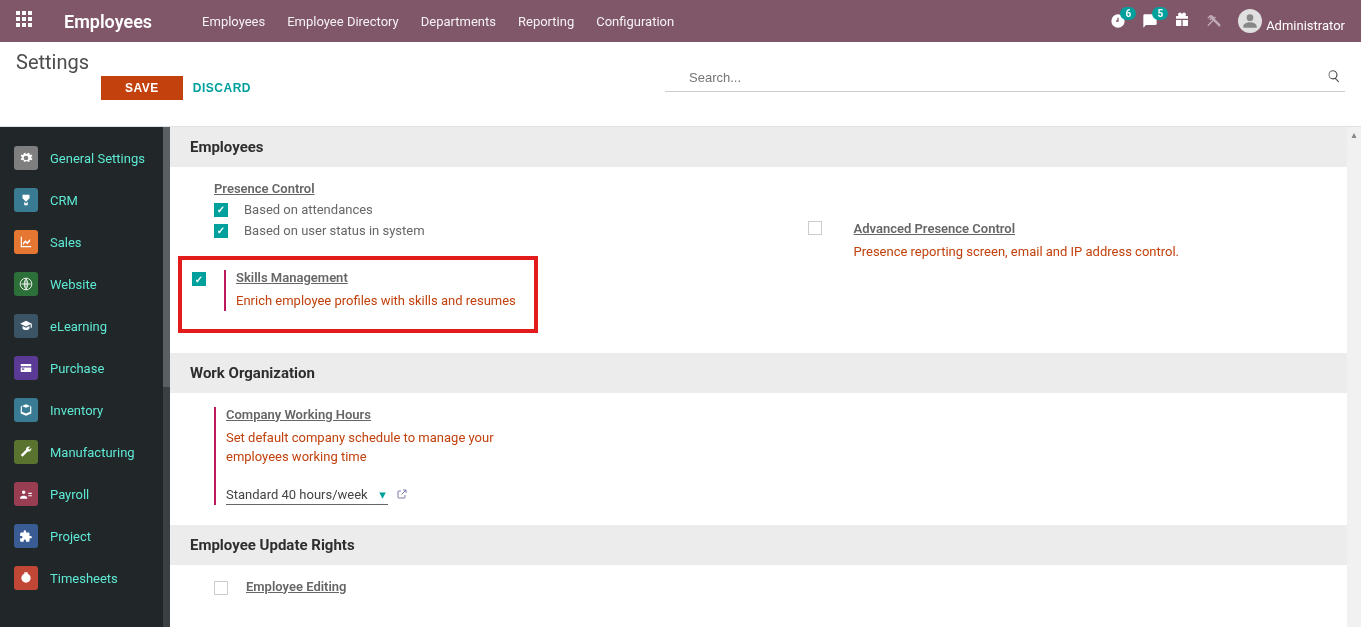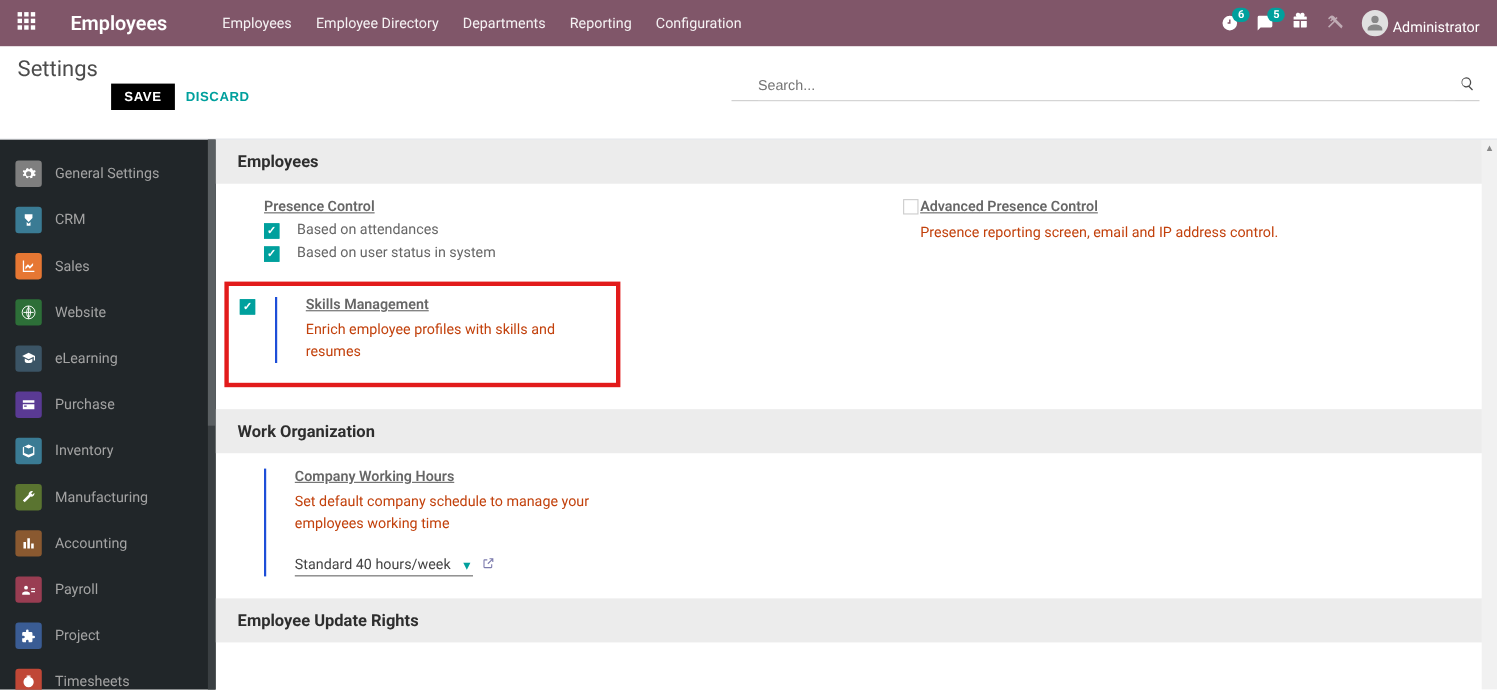--- a/index.html
+++ b/index.html
@@ -16,31 +16,31 @@
     .badge { position: absolute; top: -6px; right: -10px; background: #00a09d; color: #fff; border-radius: 8px; font-size: 10px; padding: 1px 5px; font-weight: bold; }
     .top-icon { width: 16px; height: 16px; fill: #fff; }
     .avatar { width: 24px; height: 24px; border-radius: 50%; background: #e0e0e0; display: inline-flex; align-items: center; justify-content: center; margin-right: 4px; }
     .avatar svg { width: 16px; height: 16px; fill: #888; }
     .user-name { display: flex; align-items: flex-end; cursor: pointer; font-size: 13px; }
     
     .control-panel { display: flex; justify-content: space-between; padding: 8px 16px 0; border-bottom: 1px solid #dee2e6; height: 85px; }
     .cp-left { display: flex; gap: 12px; }
     .breadcrumb { font-size: 20px; color: #4c4c4c; }
     .cp-actions { display: flex; gap: 10px; align-items: center; }
-    .btn-save { background: #000000; color: #fff; border: none; padding: 5px 12px; font-size: 12px; font-weight: bold; cursor: pointer; letter-spacing: 0.5px; }
+    .btn-save { background: #c2410c; color: #fff; border: none; padding: 5px 24px; font-size: 12px; font-weight: bold; cursor: pointer; letter-spacing: 0.5px; }
     .btn-discard { background: none; color: #00a09d; border: none; font-size: 12px; font-weight: bold; cursor: pointer; letter-spacing: 0.5px; }
     .cp-right { flex: 1; max-width: 680px; padding-top: 14px; }
     .search-box { display: flex; align-items: center; border-bottom: 1px solid #ccc; }
     .search-box input { flex: 1; border: none; outline: none; padding: 6px 0; font-size: 13px; margin-left: 24px; }
     .search-box .search-btn { cursor: pointer; padding: 4px; }
     .search-box svg { width: 14px; height: 14px; fill: #4c4c4c; }
     
     .main { display: flex; height: calc(627px - 42px - 85px); }
     
-    .sidebar { width: 196px; background: #212629; color: #a3a3a3; padding-top: 10px; position: relative; }
+    .sidebar { width: 170px; background: #212629; color: #5eead4; padding-top: 10px; position: relative; }
     .sidebar-scroll { position: absolute; right: 0; top: 0; bottom: 0; width: 7px; background: #3a3f42; }
     .sidebar-thumb { position: absolute; right: 0; top: 0; width: 7px; height: 260px; background: #5a5f62; }
     .side-item { display: flex; align-items: center; gap: 12px; padding: 9px 14px; cursor: pointer; font-size: 13px; }
     .side-icon { width: 24px; height: 24px; display: inline-flex; align-items: center; justify-content: center; border-radius: 3px; flex-shrink: 0; }
     .i1 { background: #7f7f7f; } .i2 { background: #3a7b94; } .i3 { background: #e67733; } .i4 { background: #2d6f38; } .i5 { background: #3b5465; } .i6 { background: #5a3a94; } .i7 { background: #3a7b94; } .i8 { background: #5a7430; } .i9 { background: #8a5930; } .i10 { background: #993d52; } .i11 { background: #3a5c94; } .i12 { background: #c04736; }
     .side-icon svg { width: 14px; height: 14px; fill: #fff; }
     
     .content { flex: 1; overflow-y: auto; position: relative; }
     .section-header { background: #ececec; padding: 11px 20px; font-weight: bold; color: #2e2e2e; font-size: 15px; }
     .section-body { padding: 14px 20px 20px 44px; }
@@ -50,23 +50,23 @@
     .setting-desc { color: #c2410c; font-size: 13px; line-height: 1.5; }
     .check-line { display: flex; align-items: center; gap: 16px; margin-top: 6px; }
     .checkbox { width: 14px; height: 14px; border: 1px solid #ccc; display: inline-flex; align-items: center; justify-content: center; cursor: pointer; flex-shrink: 0; }
     .checkbox.checked { background: #00a09d; border-color: #00a09d; }
     .checkbox.checked::after { content: '✓'; color: #fff; font-size: 10px; font-weight: bold; }
     .check-line label { color: #666; font-size: 13px; }
     
     .highlight-box { border: 4px solid #e21b1b; padding: 10px 6px 18px 10px; margin-left: -36px; margin-top: 18px; max-width: 360px; }
     .setting-block { display: flex; gap: 18px; }
     .setting-block .checkbox { margin-top: 2px; }
-    .vline { border-left: 2px solid #1d4ed8; padding-left: 26px; }
-    
-    .right-col-head { display: flex; gap: 2px; }
+    .vline { border-left: 2px solid #be185d; padding-left: 10px; }
+    
+    .right-col-head { display: flex; gap: 32px; margin-top: 40px; }
     
     .select-line { display: flex; align-items: center; gap: 8px; margin-top: 18px; }
     .select-box { border-bottom: 1px solid #666; padding: 2px 20px 2px 0; position: relative; color: #444; cursor: pointer; font-size: 13px; display: inline-flex; align-items: center; min-width: 160px; }
     .select-box .caret { position: absolute; right: 2px; color: #00a09d; }
     .ext-icon { width: 12px; height: 12px; cursor: pointer; color: #7c7bad; }
     
     .content-scroll { position: absolute; right: 0; top: 0; bottom: 0; width: 14px; background: #f1f1f1; }
     .content-arrow-up { position:absolute; top:0; width:14px; height:14px; background:#f1f1f1; display:flex; align-items:center; justify-content:center; color:#888; font-size:10px;}
   </style>
 </head>
@@ -204,28 +204,20 @@
       </div>
     <div class="side-item">
         <span class="side-icon i8">
           <svg viewBox="0 0 24 24">
             <path d="M21 5l-3 3-2-2 3-3a5 5 0 00-7 5l-9 9 3 3 9-9a5 5 0 006-6z"></path>
           </svg>
         </span>
         <span>Manufacturing</span>
       </div>
     <div class="side-item">
-        <span class="side-icon i9">
-          <svg viewBox="0 0 24 24">
-            <path d="M4 10h4v10H4V10zm6-6h4v16h-4V4zm6 8h4v8h-4v-8z"></path>
-          </svg>
-        </span>
-        <span>Accounting</span>
-      </div>
-    <div class="side-item">
         <span class="side-icon i10">
           <svg viewBox="0 0 24 24">
             <path d="M8 12a3 3 0 100-6 3 3 0 000 6zm-6 8v-2c0-2 4-3 6-3s6 1 6 3v2H2zm14-10h6v2h-6v-2zm0 4h6v2h-6v-2z"></path>
           </svg>
         </span>
         <span>Payroll</span>
       </div>
     <div class="side-item">
         <span class="side-icon i11">
           <svg viewBox="0 0 24 24">
@@ -295,18 +287,26 @@
             <span class="caret">▾</span>
           </div>
           <span><svg class="ext-icon" viewBox="0 0 24 24" fill="none" stroke="#7c7bad" stroke-width="2">
                 <path d="M14 4h6v6M20 4l-9 9M18 14v5a1 1 0 01-1 1H5a1 1 0 01-1-1V7a1 1 0 011-1h5"></path>
               </svg></span>
         </div>
       </div>
     </div>
 
     <div class="section-header">Employee Update Rights</div>
+    <div class="section-body">
+      <div class="setting-block">
+        <span class="checkbox"></span>
+        <div>
+          <div class="setting-title">Employee Editing</div>
+        </div>
+      </div>
+    </div>
 
     <div class="content-scroll">
       <div class="content-arrow-up">▴</div>
     </div>
   </div>
 </div>
 
 </body></html>

